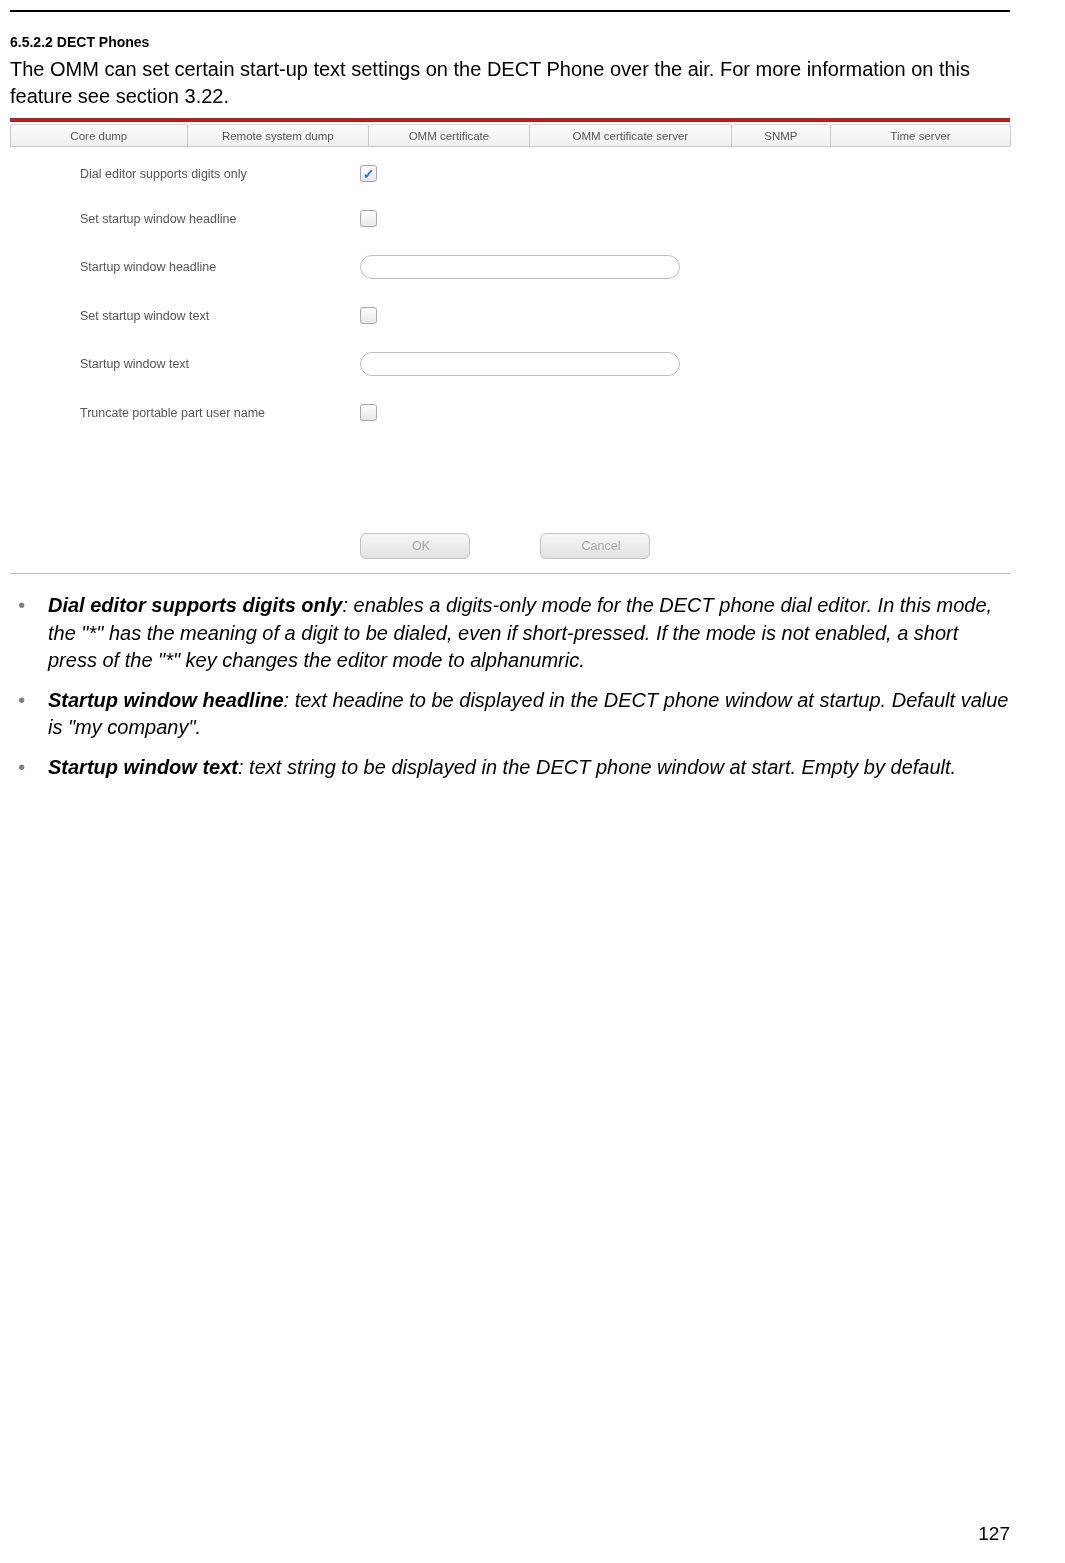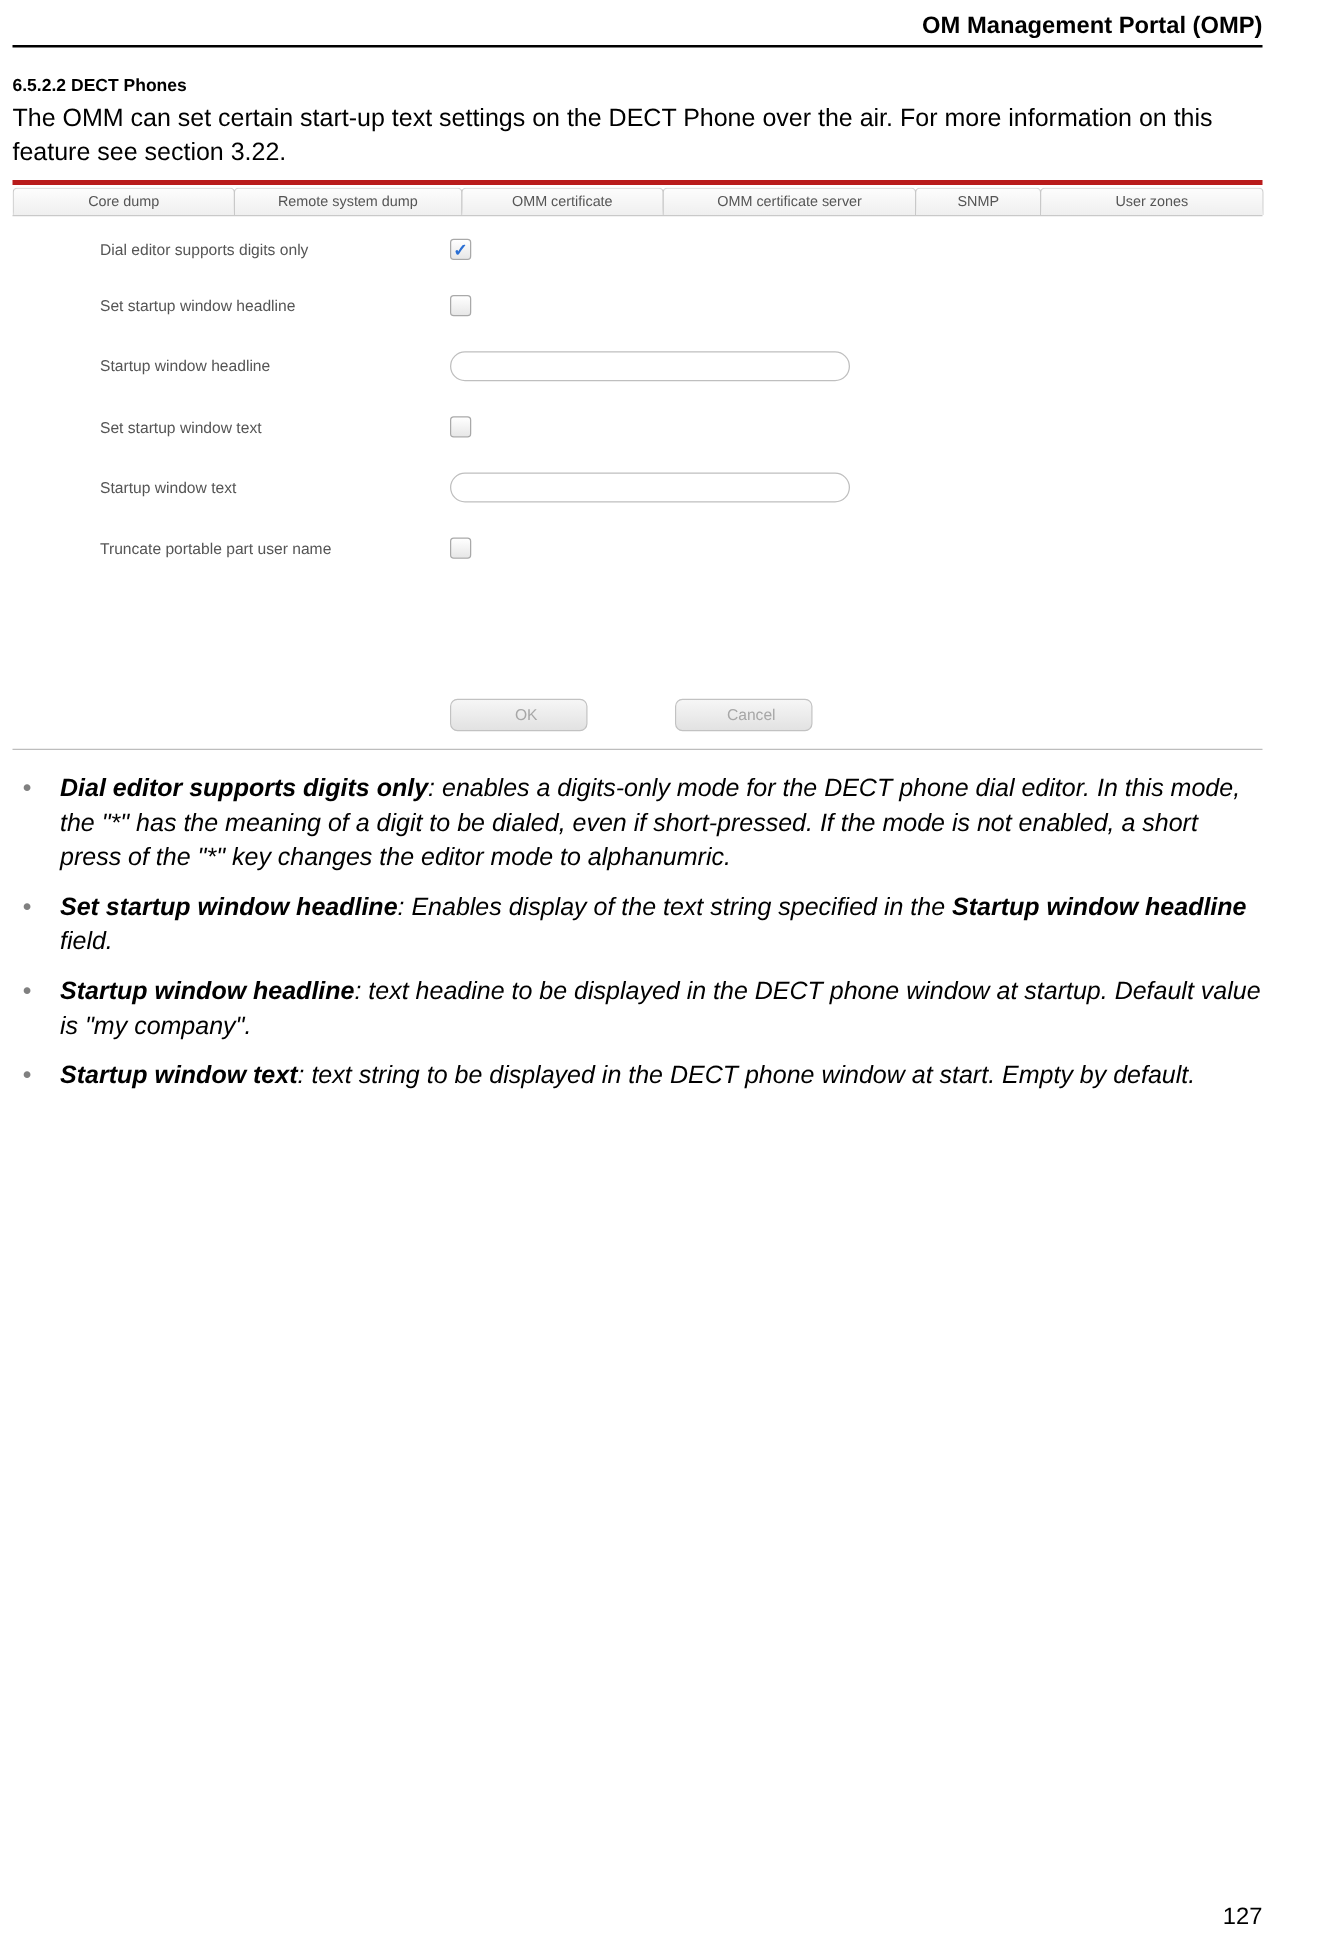--- a/index.html
+++ b/index.html
@@ -138,38 +138,37 @@
     position: absolute;
     bottom: 18px; right: 55px;
     font-size: 19px;
   }
 </style>
 </head>
 <body>
 
 <div class="page">
 
-  <div class="hdr">OM Management Portal (OMP)</div>
   <hr class="divider">
 
   <div class="section-heading">
     <span class="num">6.5.2.2</span><span>DECT Phones</span>
   </div>
 
   <div class="intro">The OMM can set certain start-up text settings on the DECT Phone over the air. For more information on this feature see section 3.22.</div>
 
   <div class="screenshot">
 
     <div class="tabs row1">
       <div class="tab">Core dump</div>
       <div class="tab" style="flex:1.6">Remote system dump</div>
       <div class="tab" style="flex:1.4">OMM certificate</div>
       <div class="tab" style="flex:1.8">OMM certificate server</div>
       <div class="tab" style="flex:0.8">SNMP</div>
-      <div class="tab">User zones</div>
+      <div class="tab">Time server</div>
     </div>
 
     <div class="tab-body-wrap">
       <div class="form-area">
         <div class="form-row">
           <span class="lbl">Dial editor supports digits only</span>
           <span class="chk checked"></span>
         </div>
         <div class="form-row">
           <span class="lbl">Set startup window headline</span>
@@ -195,23 +194,20 @@
       <div class="btn-row">
         <span class="btn">OK</span>
         <span class="btn">Cancel</span>
       </div>
     </div>
   </div>
 
   <ul class="bullets">
     <li>
       <b>Dial editor supports digits only</b><span>: enables a digits-only mode for the DECT phone dial editor. In this mode, the "*" has the meaning of a digit to be dialed, even if short-pressed. If the mode is not enabled, a short press of the "*" key changes the editor mode to alphanumric.</span>
-    </li>
-    <li>
-      <b>Set startup window headline</b><span>: Enables display of the text string specified in the </span><b>Startup window headline</b><span> field.</span>
     </li>
     <li>
       <b>Startup window headline</b><span>: text headine to be displayed in the DECT phone window at startup. Default value is "my company".</span>
     </li>
     <li>
       <b>Startup window text</b><span>: text string to be displayed in the DECT phone window at start. Empty by default.</span>
     </li>
   </ul>
 
   <div class="page-num">127</div>

